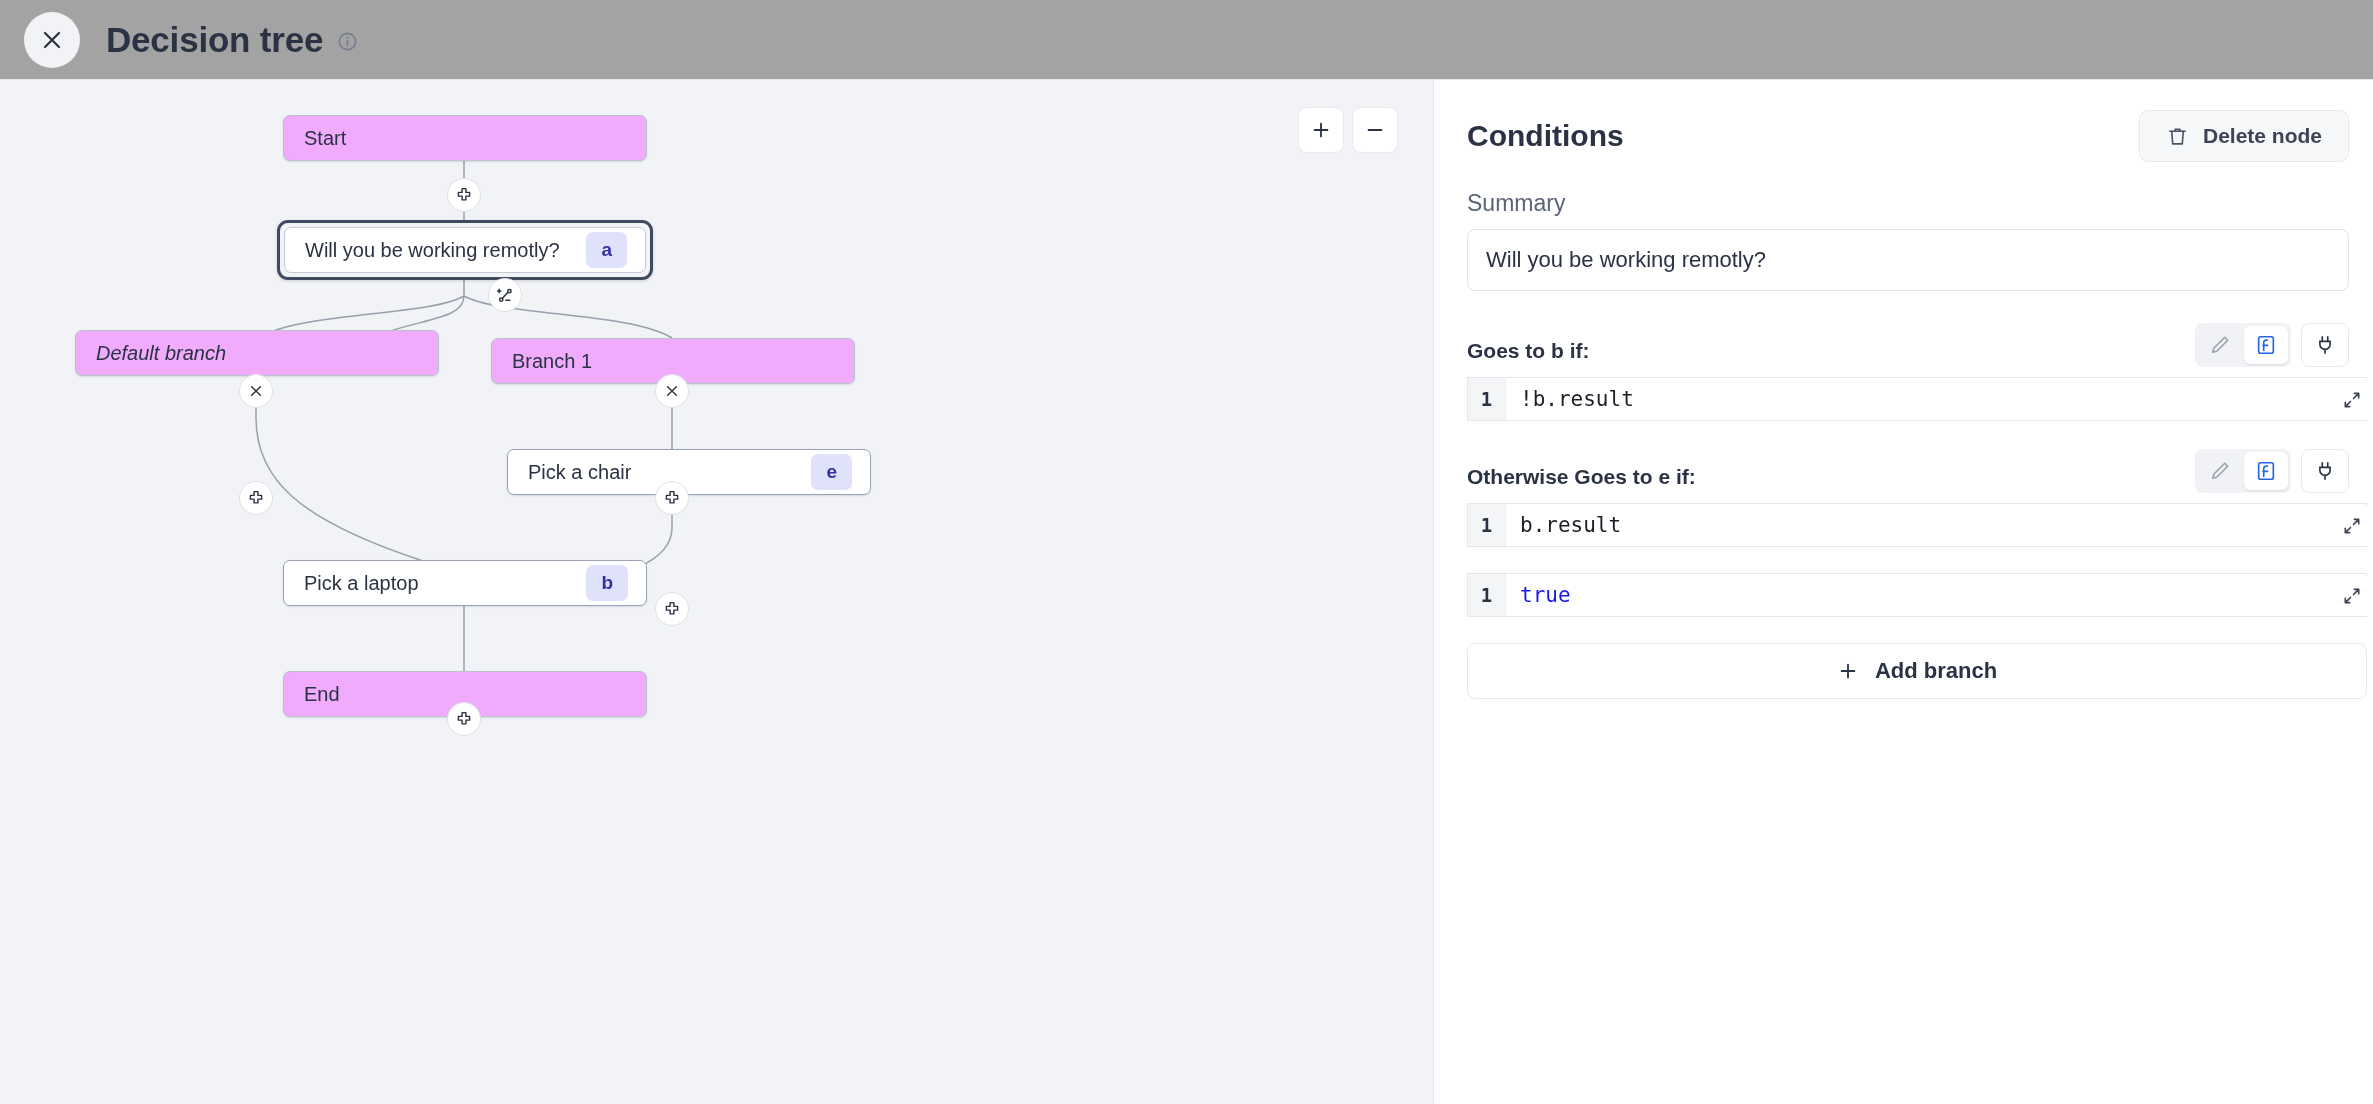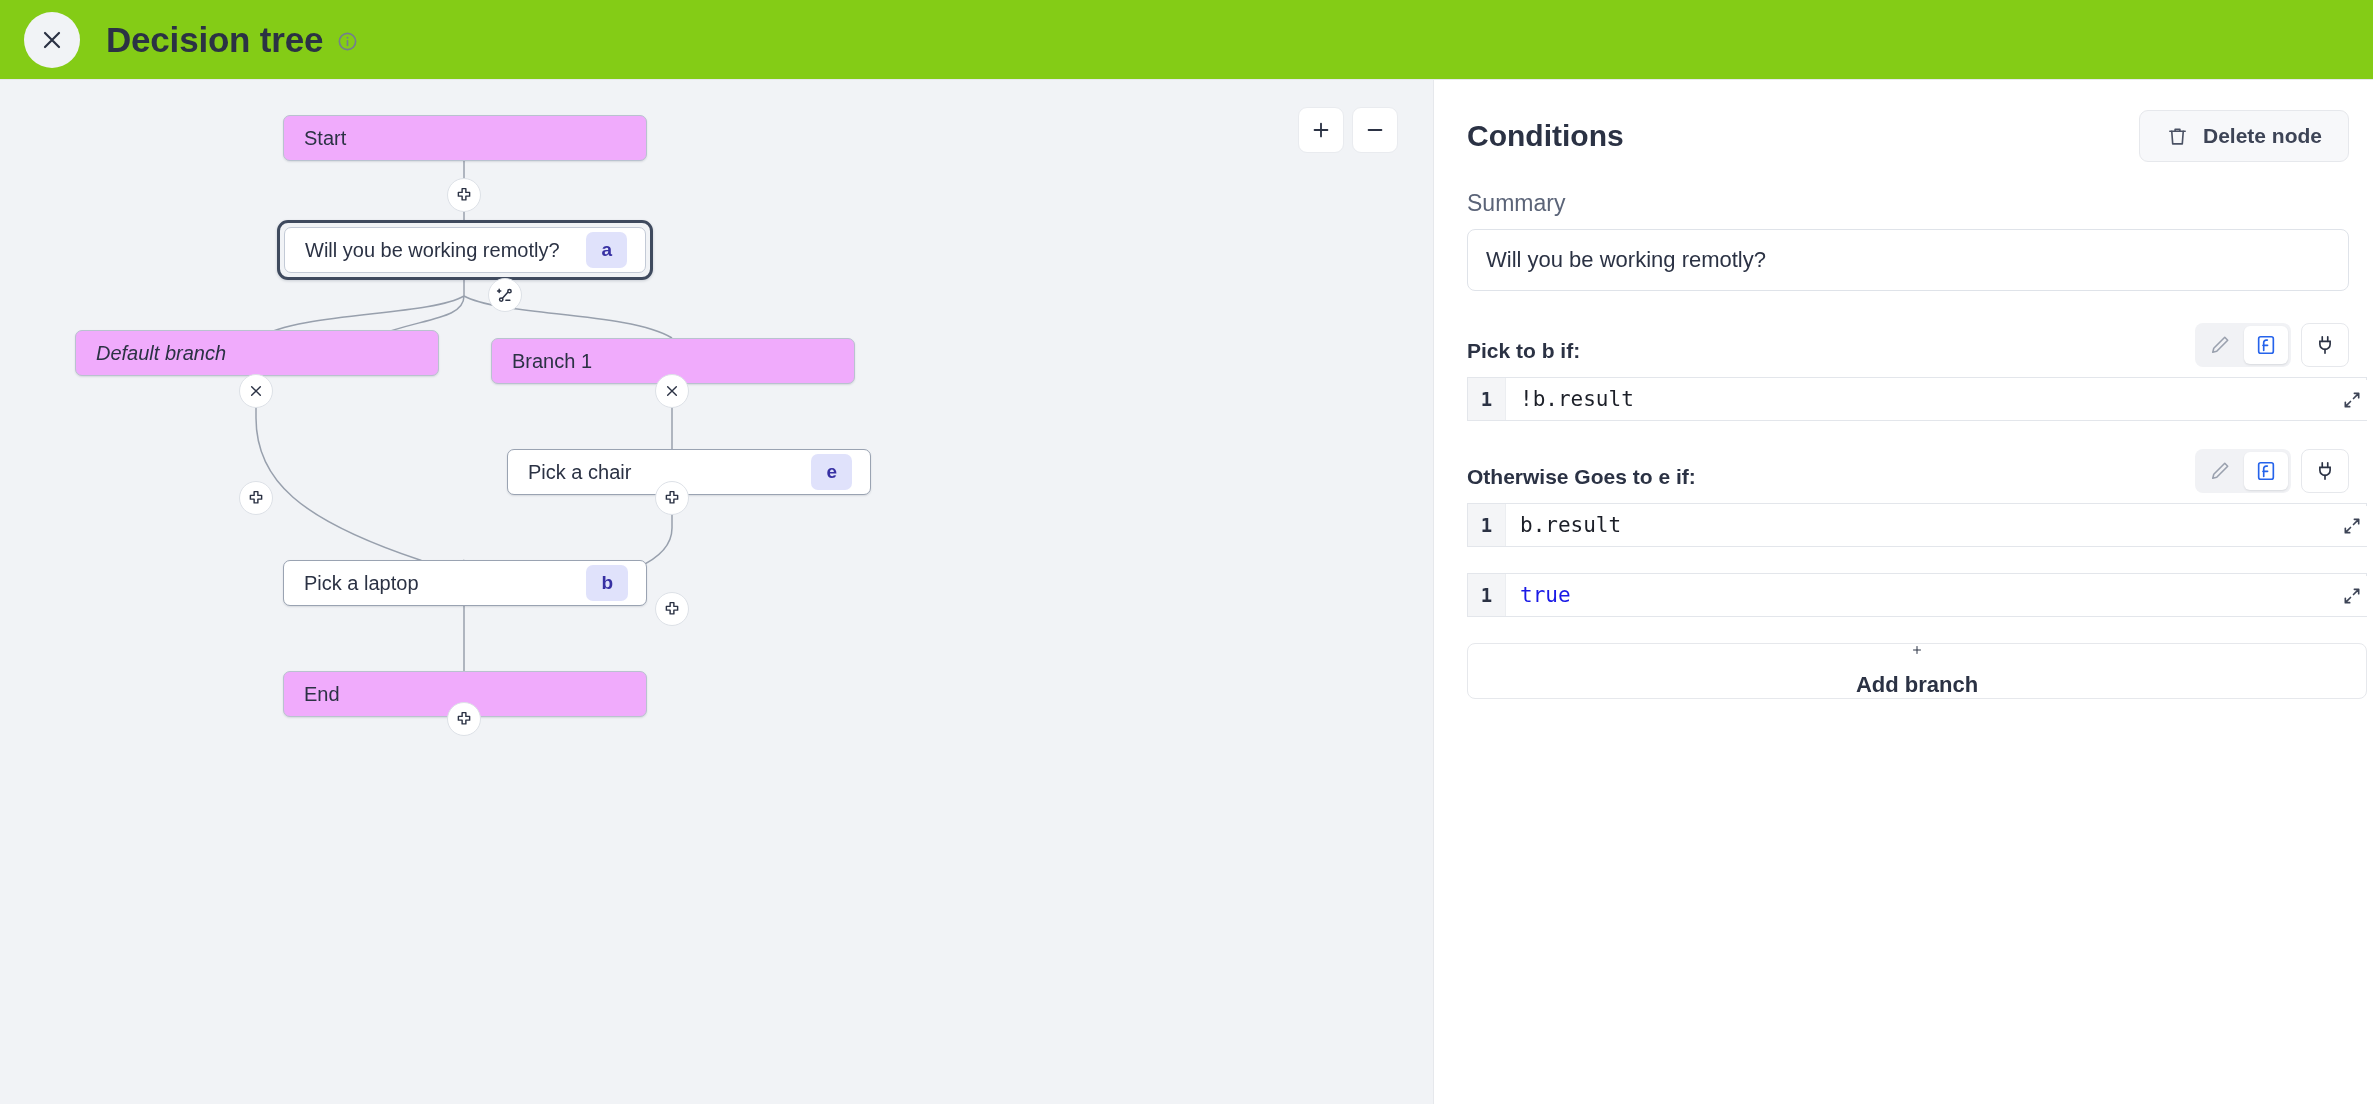--- a/index.html
+++ b/index.html
@@ -7,21 +7,21 @@
     width: 2373px; height: 1104px;
     font-family: "Liberation Sans", sans-serif;
     background: #ffffff;
     overflow: hidden;
   }
 
   
   .header {
     position: absolute; left: 0; top: 0;
     width: 2373px; height: 80px;
-    background: #84cc16;
+    background: #a3a3a3;
     border-bottom: 1px solid #e6e8ec;
     display: flex; align-items: center;
     padding-left: 24px;
   }
   .close-btn {
     width: 56px; height: 56px; border-radius: 50%;
     background: #f1f3f6;
     display: flex; align-items: center; justify-content: center;
     cursor: pointer; flex: none;
   }
@@ -211,21 +211,20 @@
   }
   .add-branch {
     width: 900px; height: 56px;
     border: 1px solid #e6e8ec; border-radius: 8px;
     background: #ffffff;
     display: flex; align-items: center; justify-content: center;
     gap: 16px;
     font-size: 22px; font-weight: 700; color: #2b3244;
     cursor: pointer;
     margin-top: 4px;
-    flex-direction: column;
   }
 </style>
 </head>
 <body>
 
 <div class="header">
   <div class="close-btn">
     <svg width="24" height="24" viewBox="0 0 24 24" fill="none" stroke="#2b3244" stroke-width="2.2" stroke-linecap="round">
       <path d="M5 5 L19 19 M19 5 L5 19"></path>
     </svg>
@@ -379,21 +378,21 @@
       </svg>
       <span>Delete node</span>
     </div>
   </div>
 
   <div class="field-label">Summary</div>
   <input class="summary-input" value="Will you be working remotly?" style="">
 
   
   <div class="cond-head">
-    <div class="cond-label">Pick to b if:</div>
+    <div class="cond-label">Goes to b if:</div>
     <div class="cond-tools">
       <div class="seg">
         <div class="seg-btn">
           <svg width="22" height="22" viewBox="0 0 24 24" fill="none" stroke="#9aa1ae" stroke-width="1.7" stroke-linecap="round" stroke-linejoin="round">
             <path d="M17.2 3.6 l3.2 3.2 L8.4 18.8 l-4.3 1.1 l1.1 -4.3 z"></path>
           </svg>
         </div>
         <div class="seg-btn active">
           <svg width="22" height="22" viewBox="0 0 24 24" fill="none" stroke="#2563eb" stroke-width="1.8">
             <rect x="4" y="3" width="16" height="18" rx="2.2"></rect>

